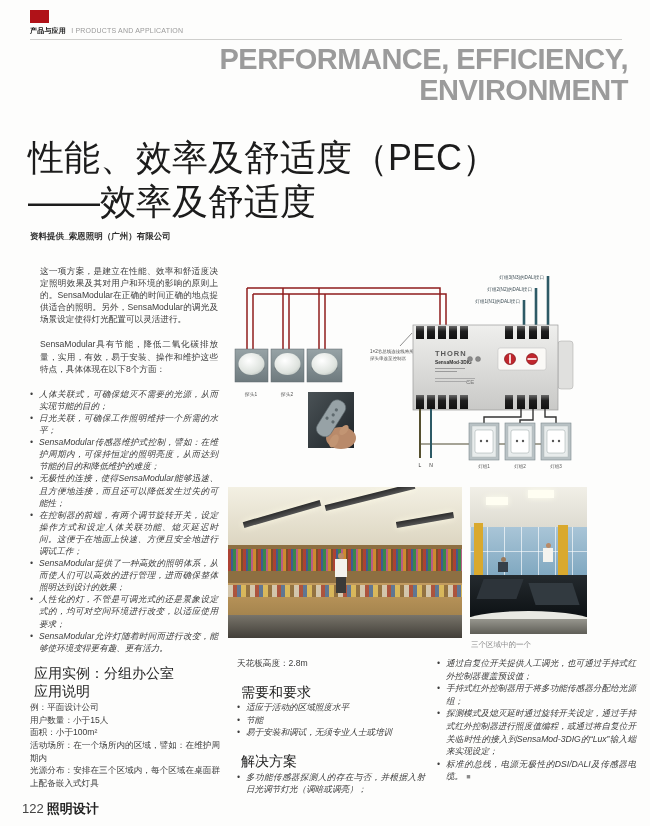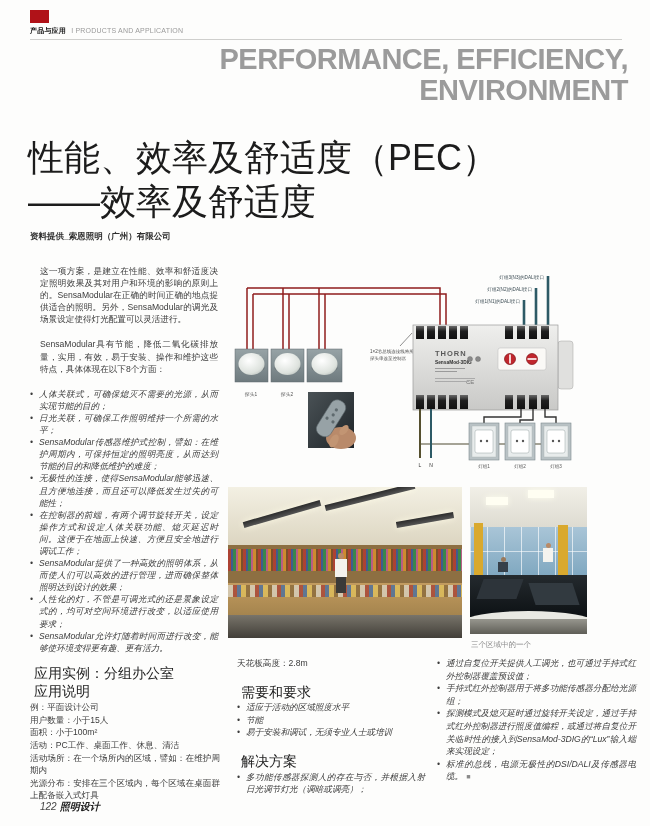--- a/index.html
+++ b/index.html
@@ -28,21 +28,21 @@
   .app p{margin:0;}
   .app-left{position:absolute;left:30px;top:663px;width:190px;}
   .app-left h4.t2{margin-top:5px;}
   .app-mid{position:absolute;left:237px;top:657px;width:188px;}
   .app-mid h4{margin-top:16px;margin-bottom:3px;}
   .app-mid .ceil{margin-bottom:0;}
   .app-right{position:absolute;left:437px;top:657px;width:199px;}
   .endmark{display:inline-block;margin-left:3px;font-size:7px;color:#8a8a8a;}
   
   .cap-office{position:absolute;left:471px;top:640px;font-size:7.5px;color:#8a8a8a;}
-  .footer{position:absolute;left:40px;top:800px;font-size:10px;color:#444;font-style:italic;}
+  .footer{position:absolute;left:22px;top:800px;font-size:13px;color:#444;}
   .footer .fbrand{font-weight:bold;color:#222;margin-left:3px;}
   
   svg.diagram{position:absolute;left:228px;top:263px;font-family:"Liberation Sans",sans-serif;}
   
   .ph-book{position:absolute;left:228px;top:487px;width:234px;height:151px;overflow:hidden;background:#cfc9b8;}
   .ph-book div{position:absolute;}
   .bk-ceiling{left:0;right:0;top:0;height:62px;background:linear-gradient(#f3f0e3,#dbd4bf);}
   .bk-lum{height:6px;background:linear-gradient(#2c2c2c,#555);box-shadow:0 0 7px rgba(255,252,230,.95);}
   .bk-lum.l1{left:14px;top:24px;width:80px;transform:rotate(-16deg);}
   .bk-lum.l2{left:96px;top:7px;width:92px;transform:rotate(-14deg);}
@@ -315,21 +315,20 @@
     <div class="of-body2"></div>
   </div>
   <div class="cap-office">三个区域中的一个</div>
 
   <div class="app app-left">
     <h4>应用实例：分组办公室</h4>
     <h4 class="t2">应用说明</h4>
     <p>例：平面设计公司</p>
     <p>用户数量：小于15人</p>
     <p>面积：小于100m²</p>
-    <p>活动：PC工作、桌面工作、休息、清洁</p>
     <p>活动场所：在一个场所内的区域，譬如：在维护周期内</p>
     <p>光源分布：安排在三个区域内，每个区域在桌面群上配备嵌入式灯具</p>
   </div>
 
   <div class="app app-mid">
     <p class="ceil">天花板高度：2.8m</p>
     <h4>需要和要求</h4>
     <ul class="dots">
       <li>适应于活动的区域照度水平</li>
       <li>节能</li>

